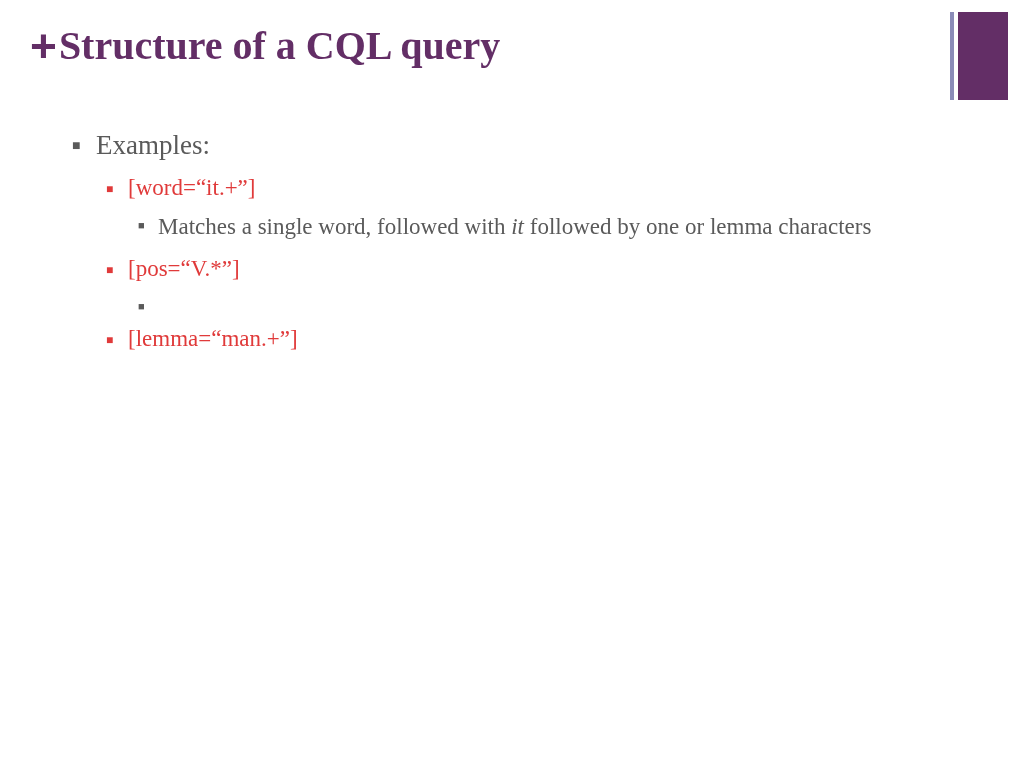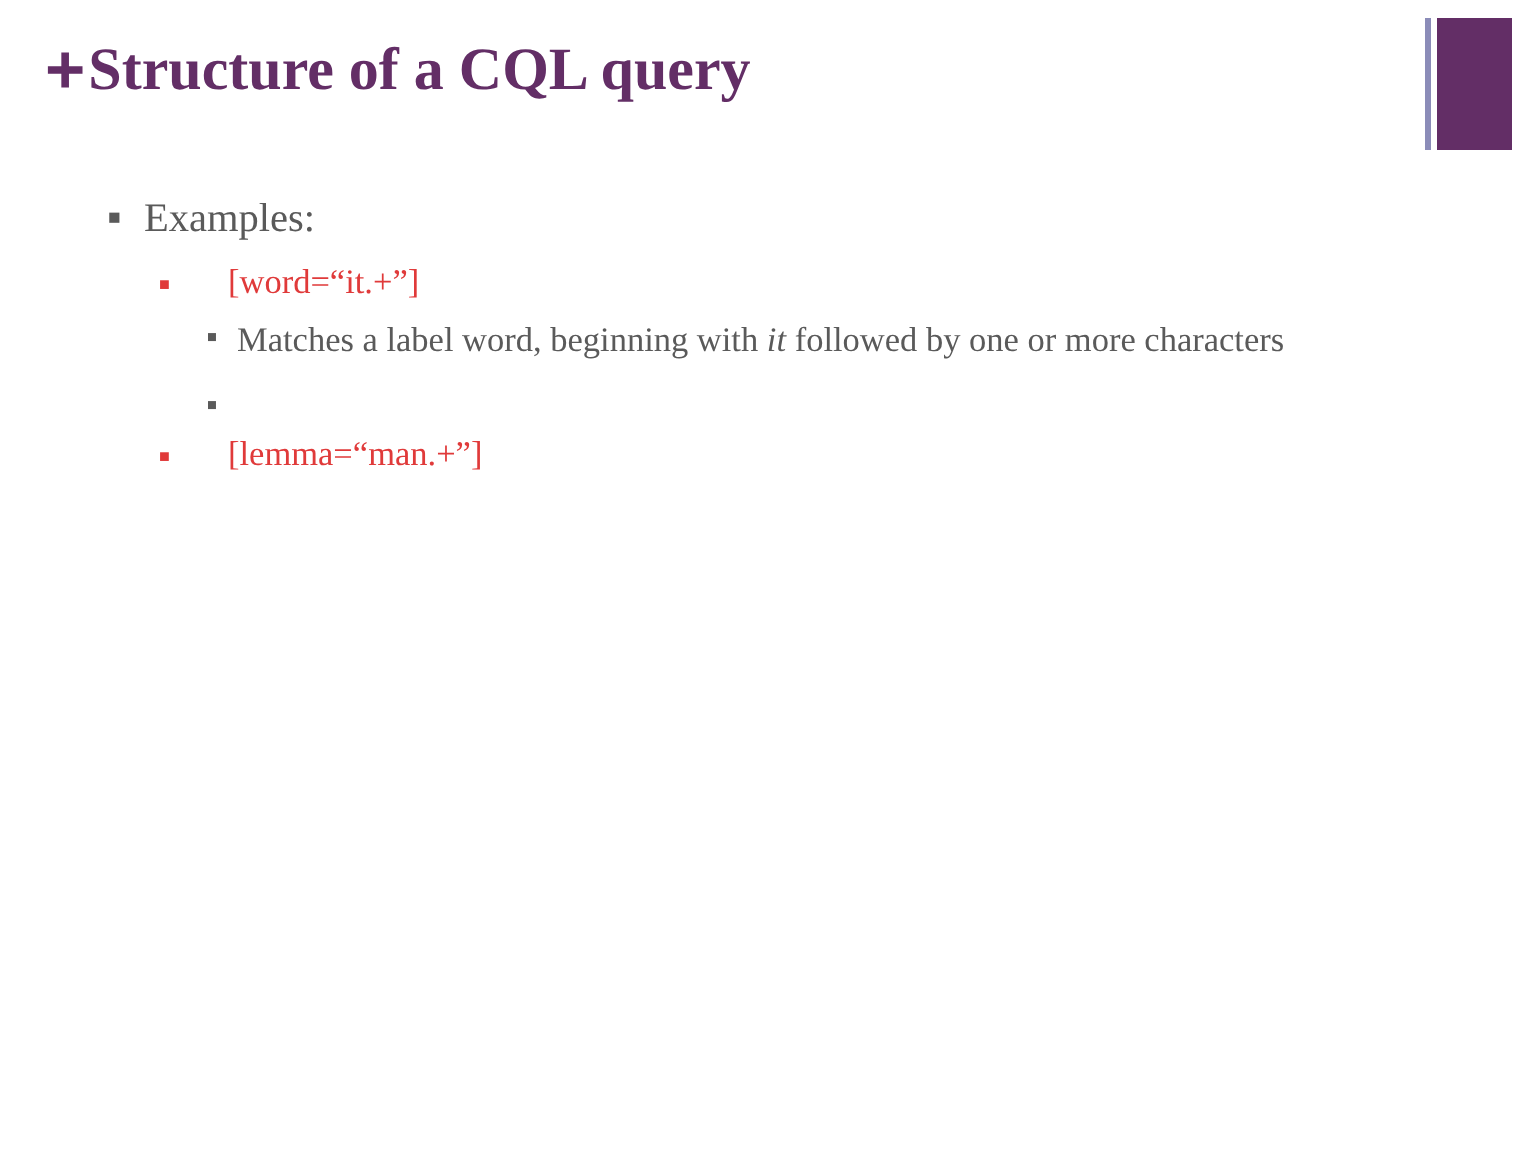--- a/index.html
+++ b/index.html
@@ -13,21 +13,21 @@
   .title-row { position: absolute; top: 22px; left: 30px; display: flex; align-items: center; }
   .plus { color: #632e66; font-weight: bold; font-size: 46px; line-height: 1; margin-right: 2px; font-family: Arial, sans-serif; }
   .title { color: #632e66; font-size: 40px; font-weight: 700; }
 
   .content { position: absolute; top: 130px; left: 72px; right: 23px; color: #5a5a5a; }
 
   .L1 { display: flex; margin-bottom: 14px; }
   .L1 .bullet { flex: 0 0 24px; color: #5a5a5a; font-size: 14px; padding-top: 8px; }
   .L1 .txt { font-size: 27px; }
 
-  .L2 { display: flex; margin-left: 34px; margin-bottom: 10px; gap: 24px; }
+  .L2 { display: flex; margin-left: 34px; margin-bottom: 10px; }
   .L2 .bullet { flex: 0 0 22px; color: #e03a3a; font-size: 12px; padding-top: 7px; }
   .L2 .txt { font-size: 23px; color: #e03a3a; }
 
   .L3 { display: flex; margin-left: 66px; margin-bottom: 14px; max-width: 880px; }
   .L3 .bullet { flex: 0 0 20px; color: #5a5a5a; font-size: 11px; padding-top: 8px; }
   .L3 .txt { font-size: 23px; line-height: 1.35; color: #5a5a5a; }
 
   .bullet::before { content: "■"; }
   em.it { font-style: italic; }
 </style>
@@ -52,23 +52,27 @@
       <span class="bullet"></span>
       <span class="txt">Examples:</span>
     </div>
 
     <div class="L2">
       <span class="bullet"></span>
       <span class="txt">[word=“it.+”]</span>
     </div>
     <div class="L3">
       <span class="bullet"></span>
-      <span class="txt"><span>Matches a label word, beginning with </span><em class="it">it</em><span> followed by one or more characters</span></span>
+      <span class="txt"><span>Matches a single word, followed with </span><em class="it">it</em><span> followed by one or lemma characters</span></span>
     </div>
 
+    <div class="L2">
+      <span class="bullet"></span>
+      <span class="txt">[pos=“V.*”]</span>
+    </div>
     <div class="L3">
       <span class="bullet"></span>
     </div>
 
     <div class="L2">
       <span class="bullet"></span>
       <span class="txt">[lemma=“man.+”]</span>
     </div>
 
   </div>

